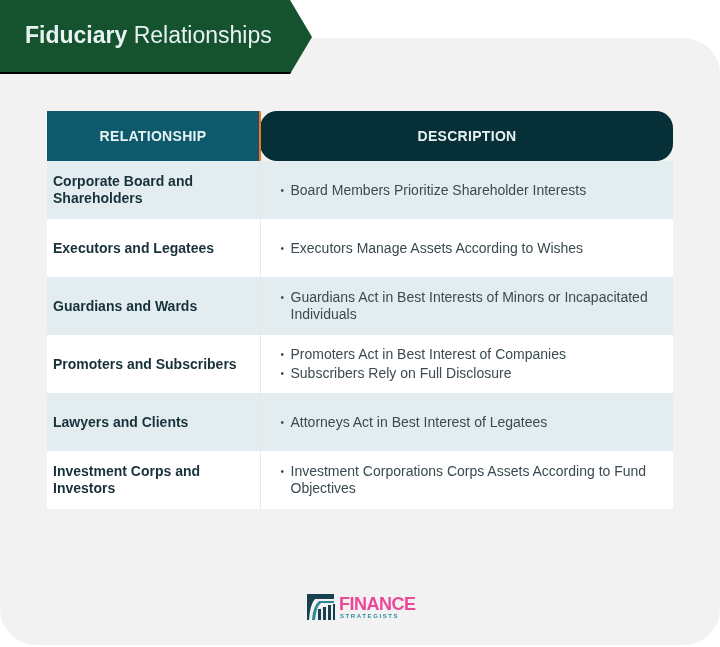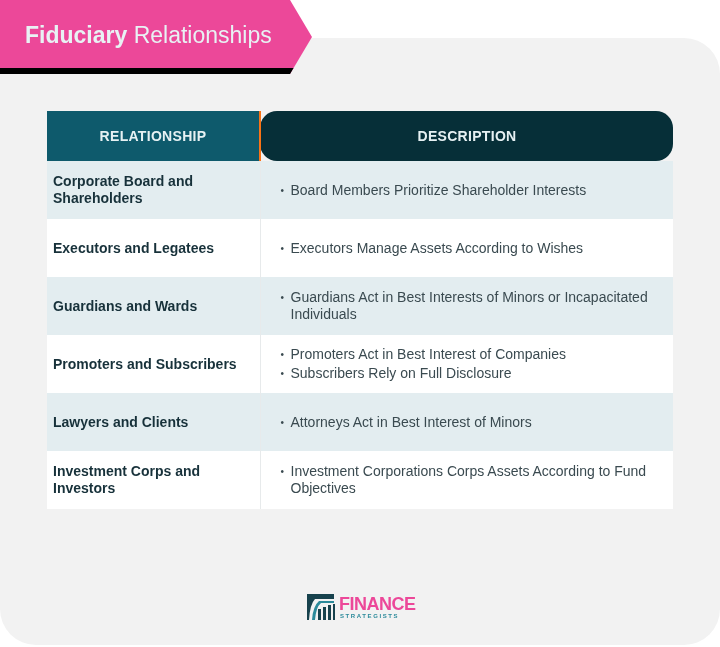--- a/index.html
+++ b/index.html
@@ -7,23 +7,23 @@
     width: 720px; height: 647px; position: relative; overflow: hidden;
     background: #ffffff;
     font-family: "Liberation Sans", "DejaVu Sans", sans-serif;
   }
   .card {
     position: absolute; left: 0; top: 38px; width: 720px; height: 607px;
     background: #f2f2f2; border-radius: 36px;
   }
   .banner {
     position: absolute; left: 0; top: 0; width: 312px; height: 74px;
-    background: #ec4899;
+    background: #14532d;
     clip-path: polygon(0 0, 290px 0, 312px 37px, 290px 74px, 0 74px);
-    border-bottom: 6px solid #000000;
+    border-bottom: 2px solid #000000;
     box-sizing: border-box;
   }
   .banner-title {
     position: absolute; left: 25px; top: 22px;
     font-size: 23px; color: #e8f2f4; white-space: nowrap;
   }
   .banner-title .bold { font-weight: bold; }
   table.grid {
     position: absolute; left: 47px; top: 111px; width: 626px;
     border-collapse: collapse; table-layout: fixed;
@@ -120,21 +120,21 @@
             <span class="dot">•</span>
             <span>Subscribers Rely on Full Disclosure</span>
           </div>
       </td>
     </tr>
     <tr class="even">
       <td class="rel">Lawyers and Clients</td>
       <td class="desc">
         <div class="bullet">
             <span class="dot">•</span>
-            <span>Attorneys Act in Best Interest of Minors</span>
+            <span>Attorneys Act in Best Interest of Legatees</span>
           </div>
       </td>
     </tr>
     <tr class="odd">
       <td class="rel">Investment Corps and Investors</td>
       <td class="desc">
         <div class="bullet">
             <span class="dot">•</span>
             <span>Investment Corporations Corps Assets According to Fund Objectives</span>
           </div>

